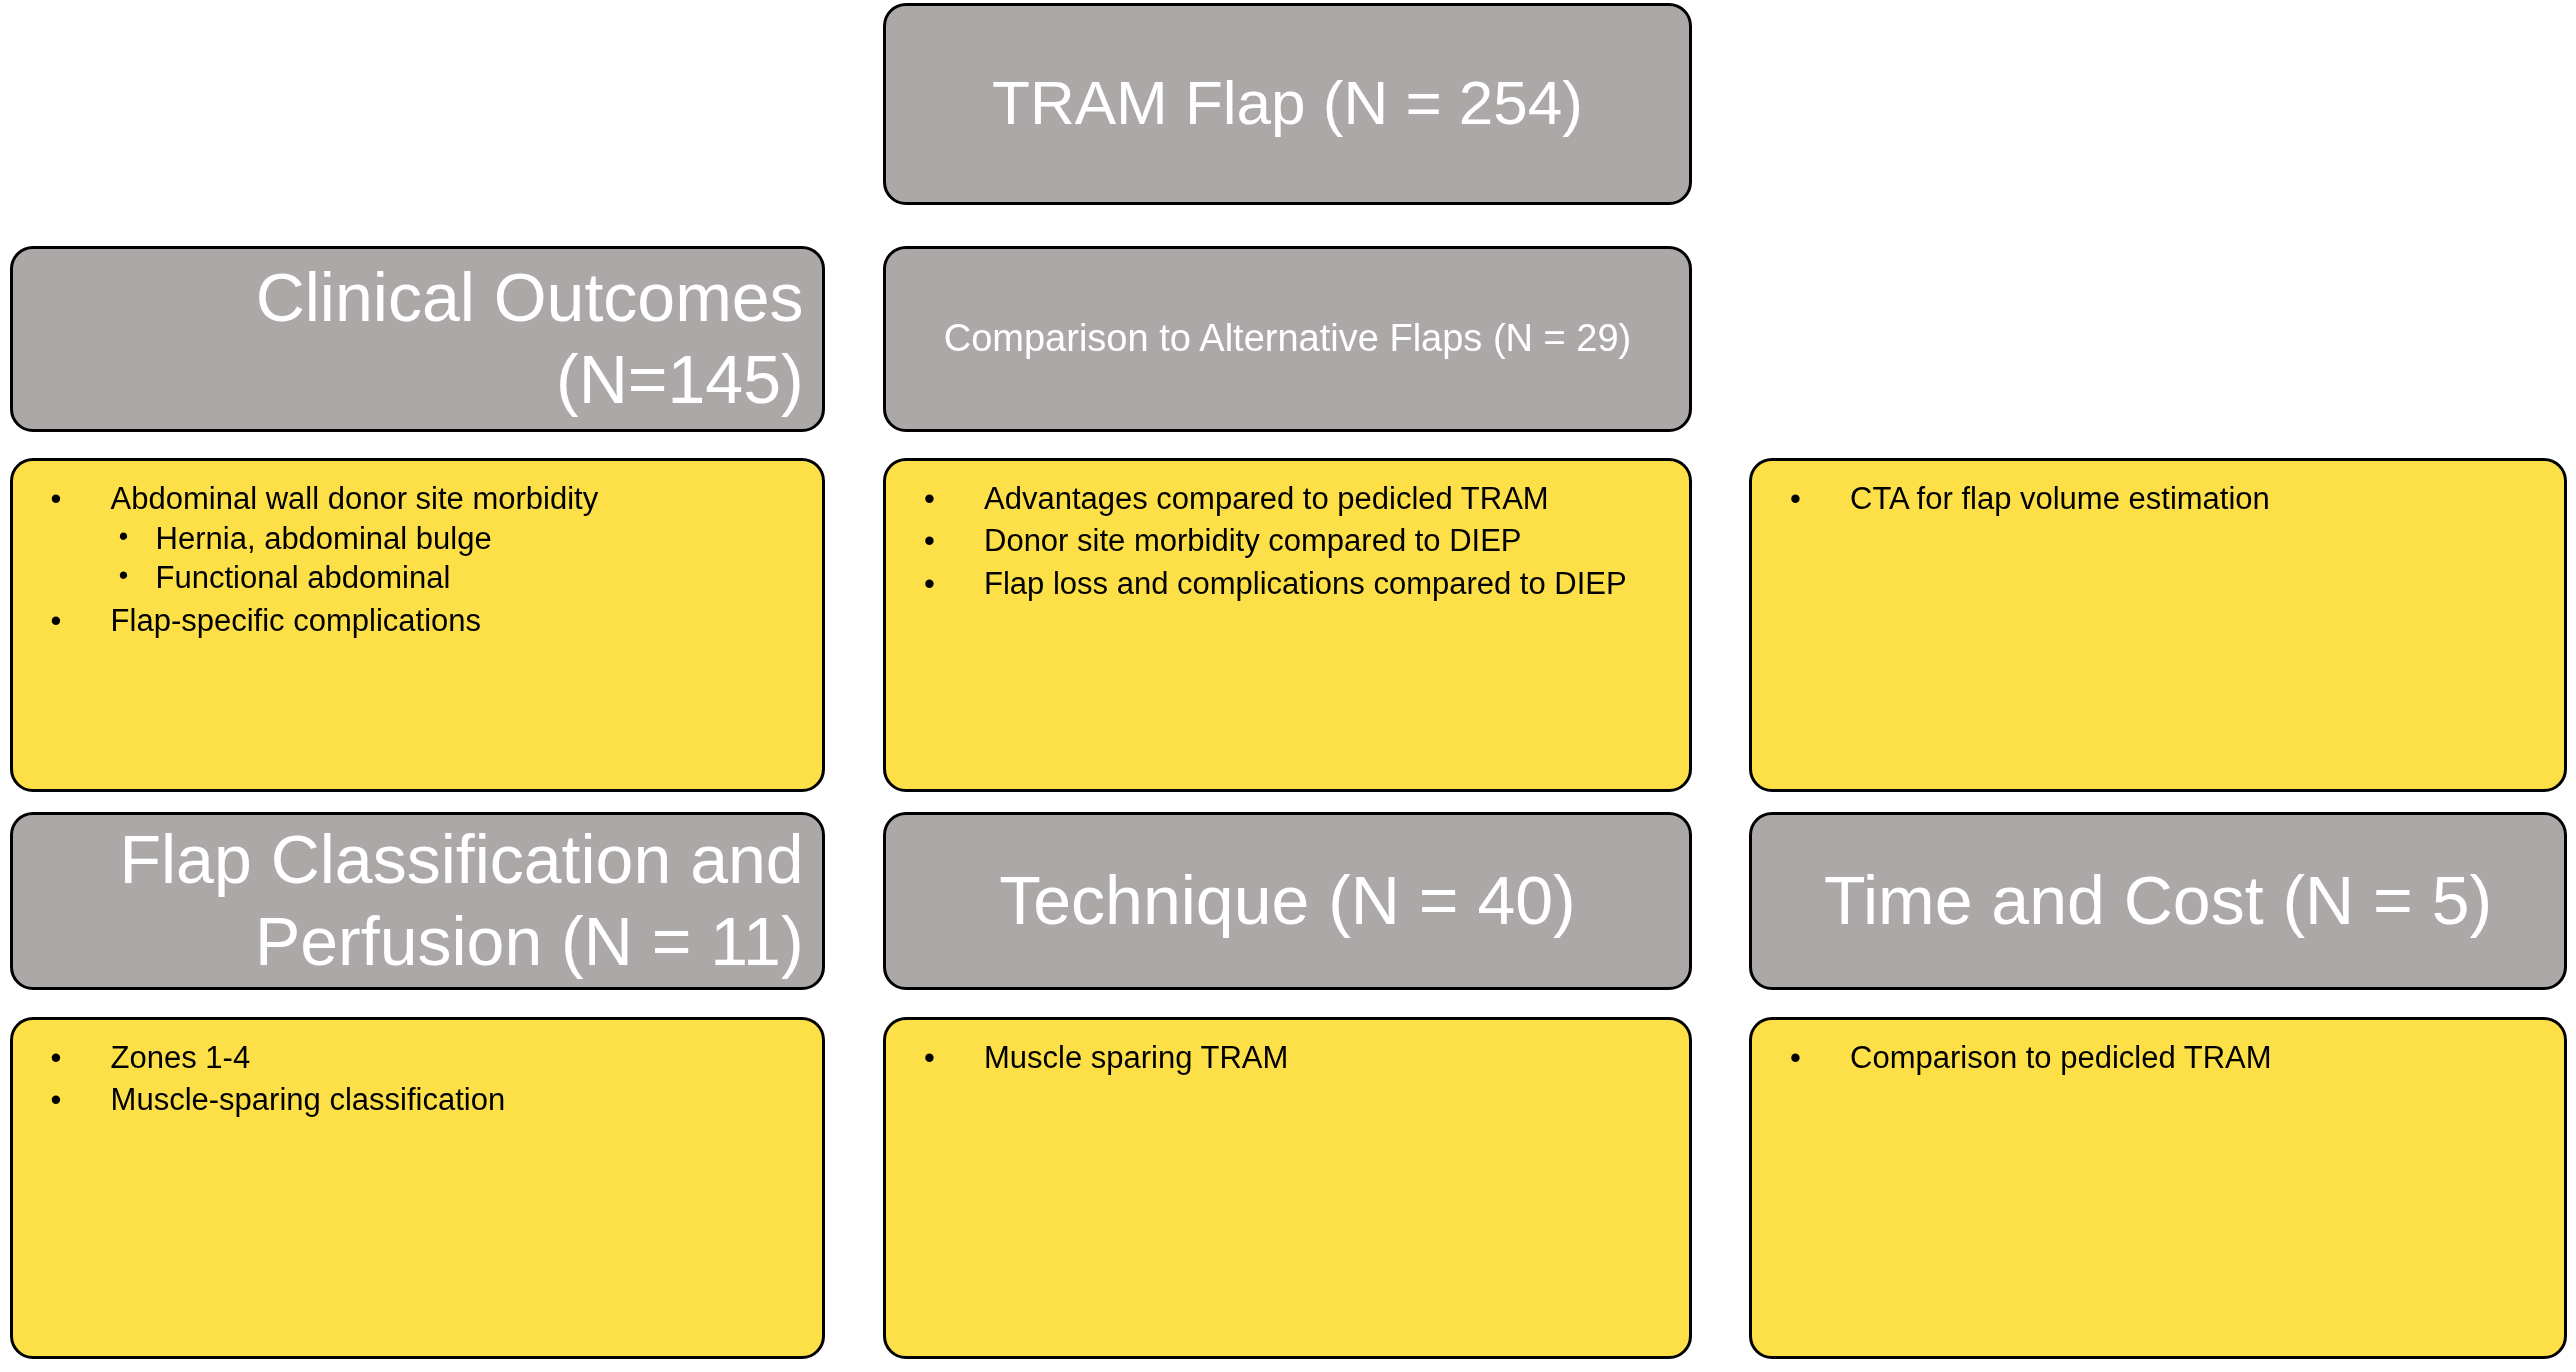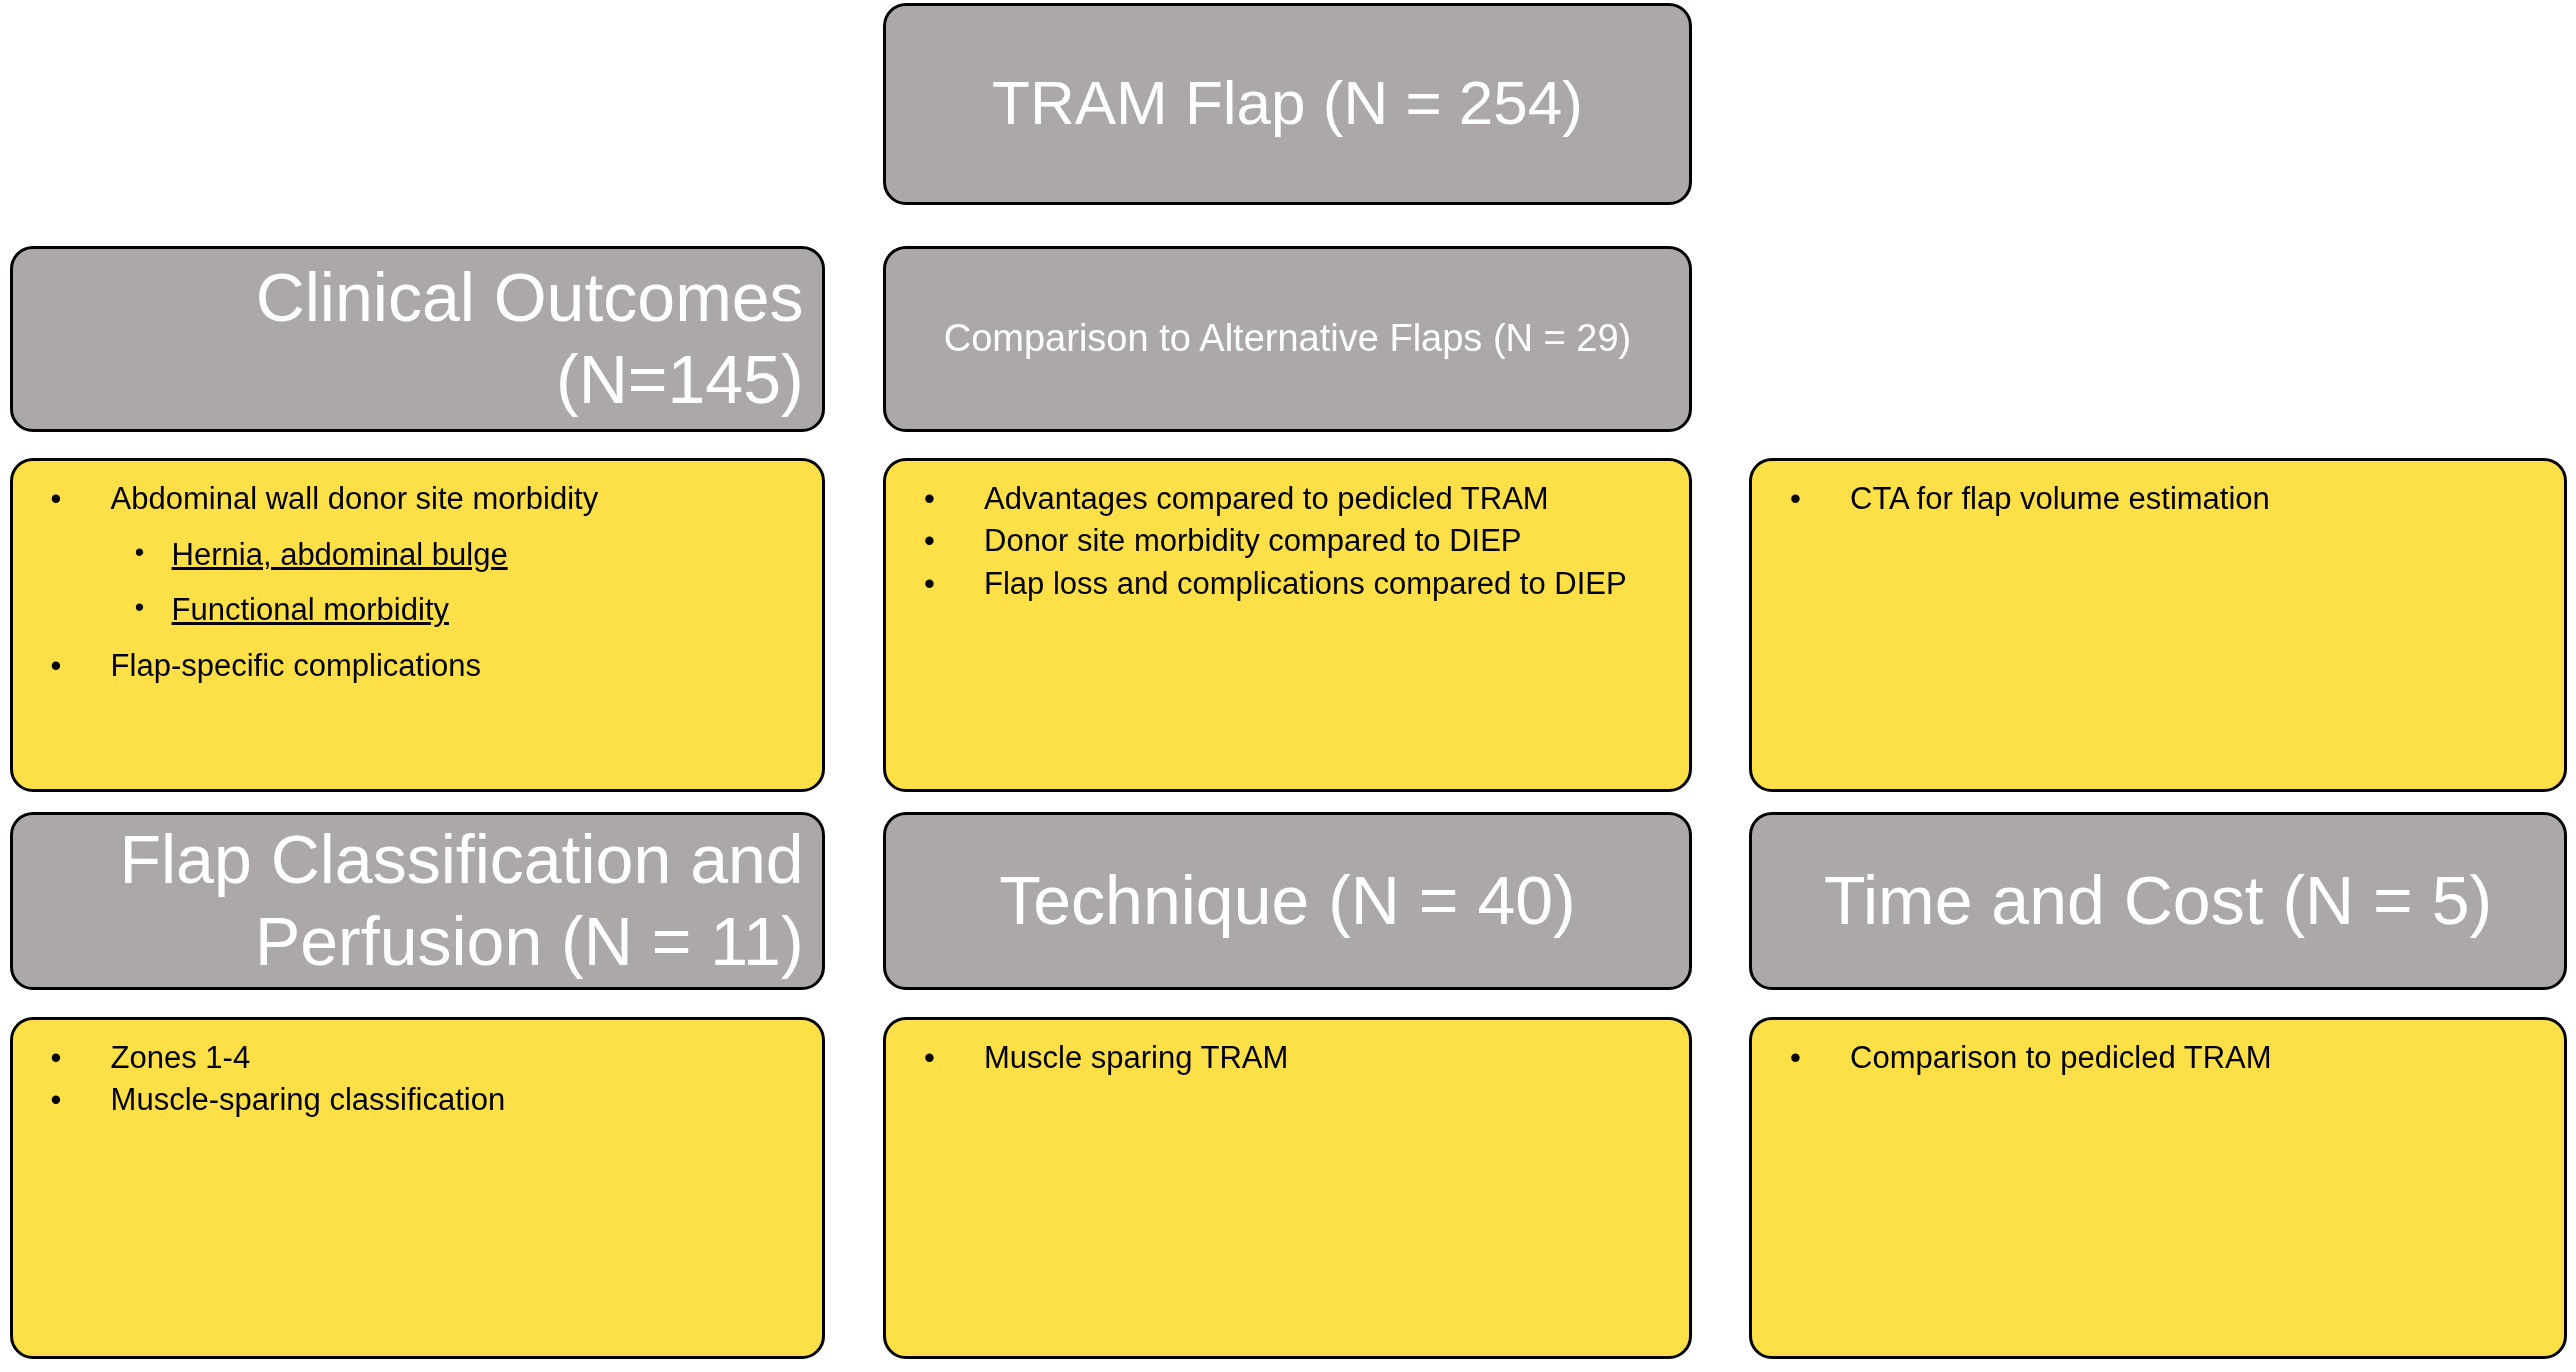--- a/index.html
+++ b/index.html
@@ -98,22 +98,21 @@
   }
 
   ul.sub {
     list-style: none;
     margin: 0;
     padding: 0;
   }
   ul.sub > li {
     position: relative;
     padding-left: 45px;
-    margin: 16px;
-    text-decoration: underline;
+    margin: 0;
   }
   ul.sub > li::before {
     content: "\2022";
     position: absolute;
     left: 8.2px;
     top: 0;
     font-size: 27px;
     line-height: 1.28;
   }
 </style>
@@ -132,21 +131,21 @@
 
   <div class="box body-box col-1 row1-body">
     <ul class="bullets">
       <li>
         <span class="blabel">Abdominal wall donor site morbidity</span>
         <ul class="sub">
           <li>
             <span>Hernia, abdominal bulge</span>
           </li>
           <li>
-            <span>Functional morbidity</span>
+            <span>Functional abdominal</span>
           </li>
         </ul>
       </li>
       <li>
         <span class="blabel">Flap-specific complications</span>
       </li>
     </ul>
   </div>
 
   <div class="box header-box col-2 row1-head fs-small">

